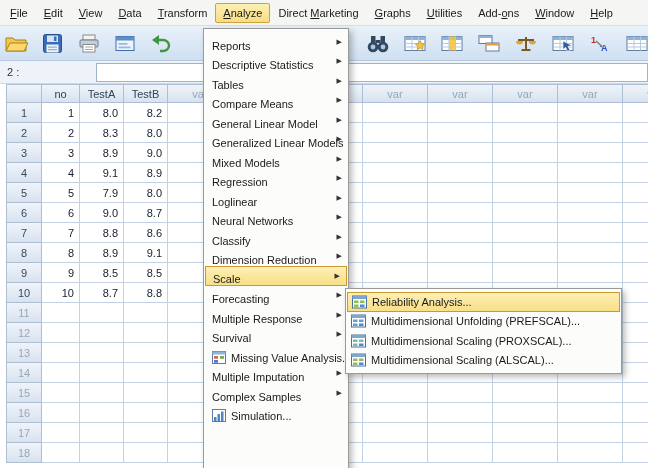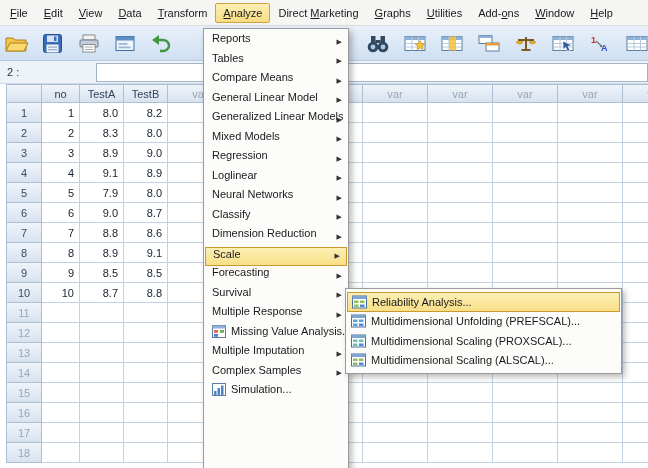--- a/index.html
+++ b/index.html
@@ -40,21 +40,21 @@
   .gc.var{color:#9aa5b5}
   .gc.val{justify-content:flex-end;padding-right:5px;color:#14202e}
   .gc.rownum{justify-content:center;color:#3c4a5c}
   .gc.dim{color:#9ba7b3}
 
   
   .menu{position:absolute;background:#fcfcfa;border:1px solid #9a9a9a;
         box-shadow:3px 3px 6px rgba(60,60,60,.35);z-index:20;box-sizing:border-box}
   .analyze-menu{left:203px;top:28px;width:146px;height:450px;padding-top:3px}
   .scale-submenu{left:345px;top:288px;width:277px;padding:3px 0}
-  .mi{height:19.5px;display:flex;align-items:flex-start;padding:0 16px 0 8px;position:relative;box-sizing:border-box;cursor:default}
+  .mi{height:19.5px;display:flex;align-items:flex-end;padding:0 16px 0 8px;position:relative;box-sizing:border-box;cursor:default}
   .mi.hl{background:linear-gradient(#fdf0b6,#f8df87);border:1px solid #c9992d;margin:0 1px;padding-left:7px}
   .mi .lbl{white-space:nowrap}
   .mi .arrow{position:absolute;right:6px;top:50%;transform:translateY(-50%);font-size:7px;color:#333}
   .smi{height:19.5px;display:flex;align-items:center;padding:0 8px 0 5px;box-sizing:border-box;cursor:default}
   .smi.hl{background:linear-gradient(#fdf0b6,#f8df87);border:1px solid #c9992d;margin:0 1px;padding-left:4px}
   .ico{display:flex;margin-right:5px;flex:0 0 auto}
   .smi .lbl{white-space:nowrap}
 </style>
 </head>
 <body>
@@ -500,20 +500,24 @@
         <div class="gc " style="width: 65px;"></div>
       </div>
     </div>
 
   <div class="menu analyze-menu">
       <div class="mi">
         <span class="lbl">Reports</span>
         <span class="arrow">▶</span>
       </div>
       <div class="mi">
+        <span class="lbl">Descriptive Statistics</span>
+        <span class="arrow">▶</span>
+      </div>
+      <div class="mi">
         <span class="lbl">Tables</span>
         <span class="arrow">▶</span>
       </div>
       <div class="mi">
         <span class="lbl">Compare Means</span>
         <span class="arrow">▶</span>
       </div>
       <div class="mi">
         <span class="lbl">General Linear Model</span>
         <span class="arrow">▶</span>
@@ -548,25 +552,25 @@
       </div>
       <div class="mi hl">
         <span class="lbl">Scale</span>
         <span class="arrow">▶</span>
       </div>
       <div class="mi">
         <span class="lbl">Forecasting</span>
         <span class="arrow">▶</span>
       </div>
       <div class="mi">
+        <span class="lbl">Multiple Response</span>
+        <span class="arrow">▶</span>
+      </div>
+      <div class="mi">
         <span class="lbl">Survival</span>
-        <span class="arrow">▶</span>
-      </div>
-      <div class="mi">
-        <span class="lbl">Multiple Response</span>
         <span class="arrow">▶</span>
       </div>
       <div class="mi">
         <span class="ico">
           <svg width="14" height="13" viewBox="0 0 14 13">
             <rect x="0.5" y="0.5" width="13" height="12" fill="#fff" stroke="#5b7da0"></rect>
             <rect x="0.5" y="0.5" width="13" height="3" fill="#8fb2d8"></rect>
             <rect x="2" y="5" width="4" height="2.8" fill="#d66a5a"></rect>
             <rect x="8" y="5" width="4" height="2.8" fill="#79ab55"></rect>
             <rect x="2" y="9" width="4" height="2.8" fill="#5a79c9"></rect>

